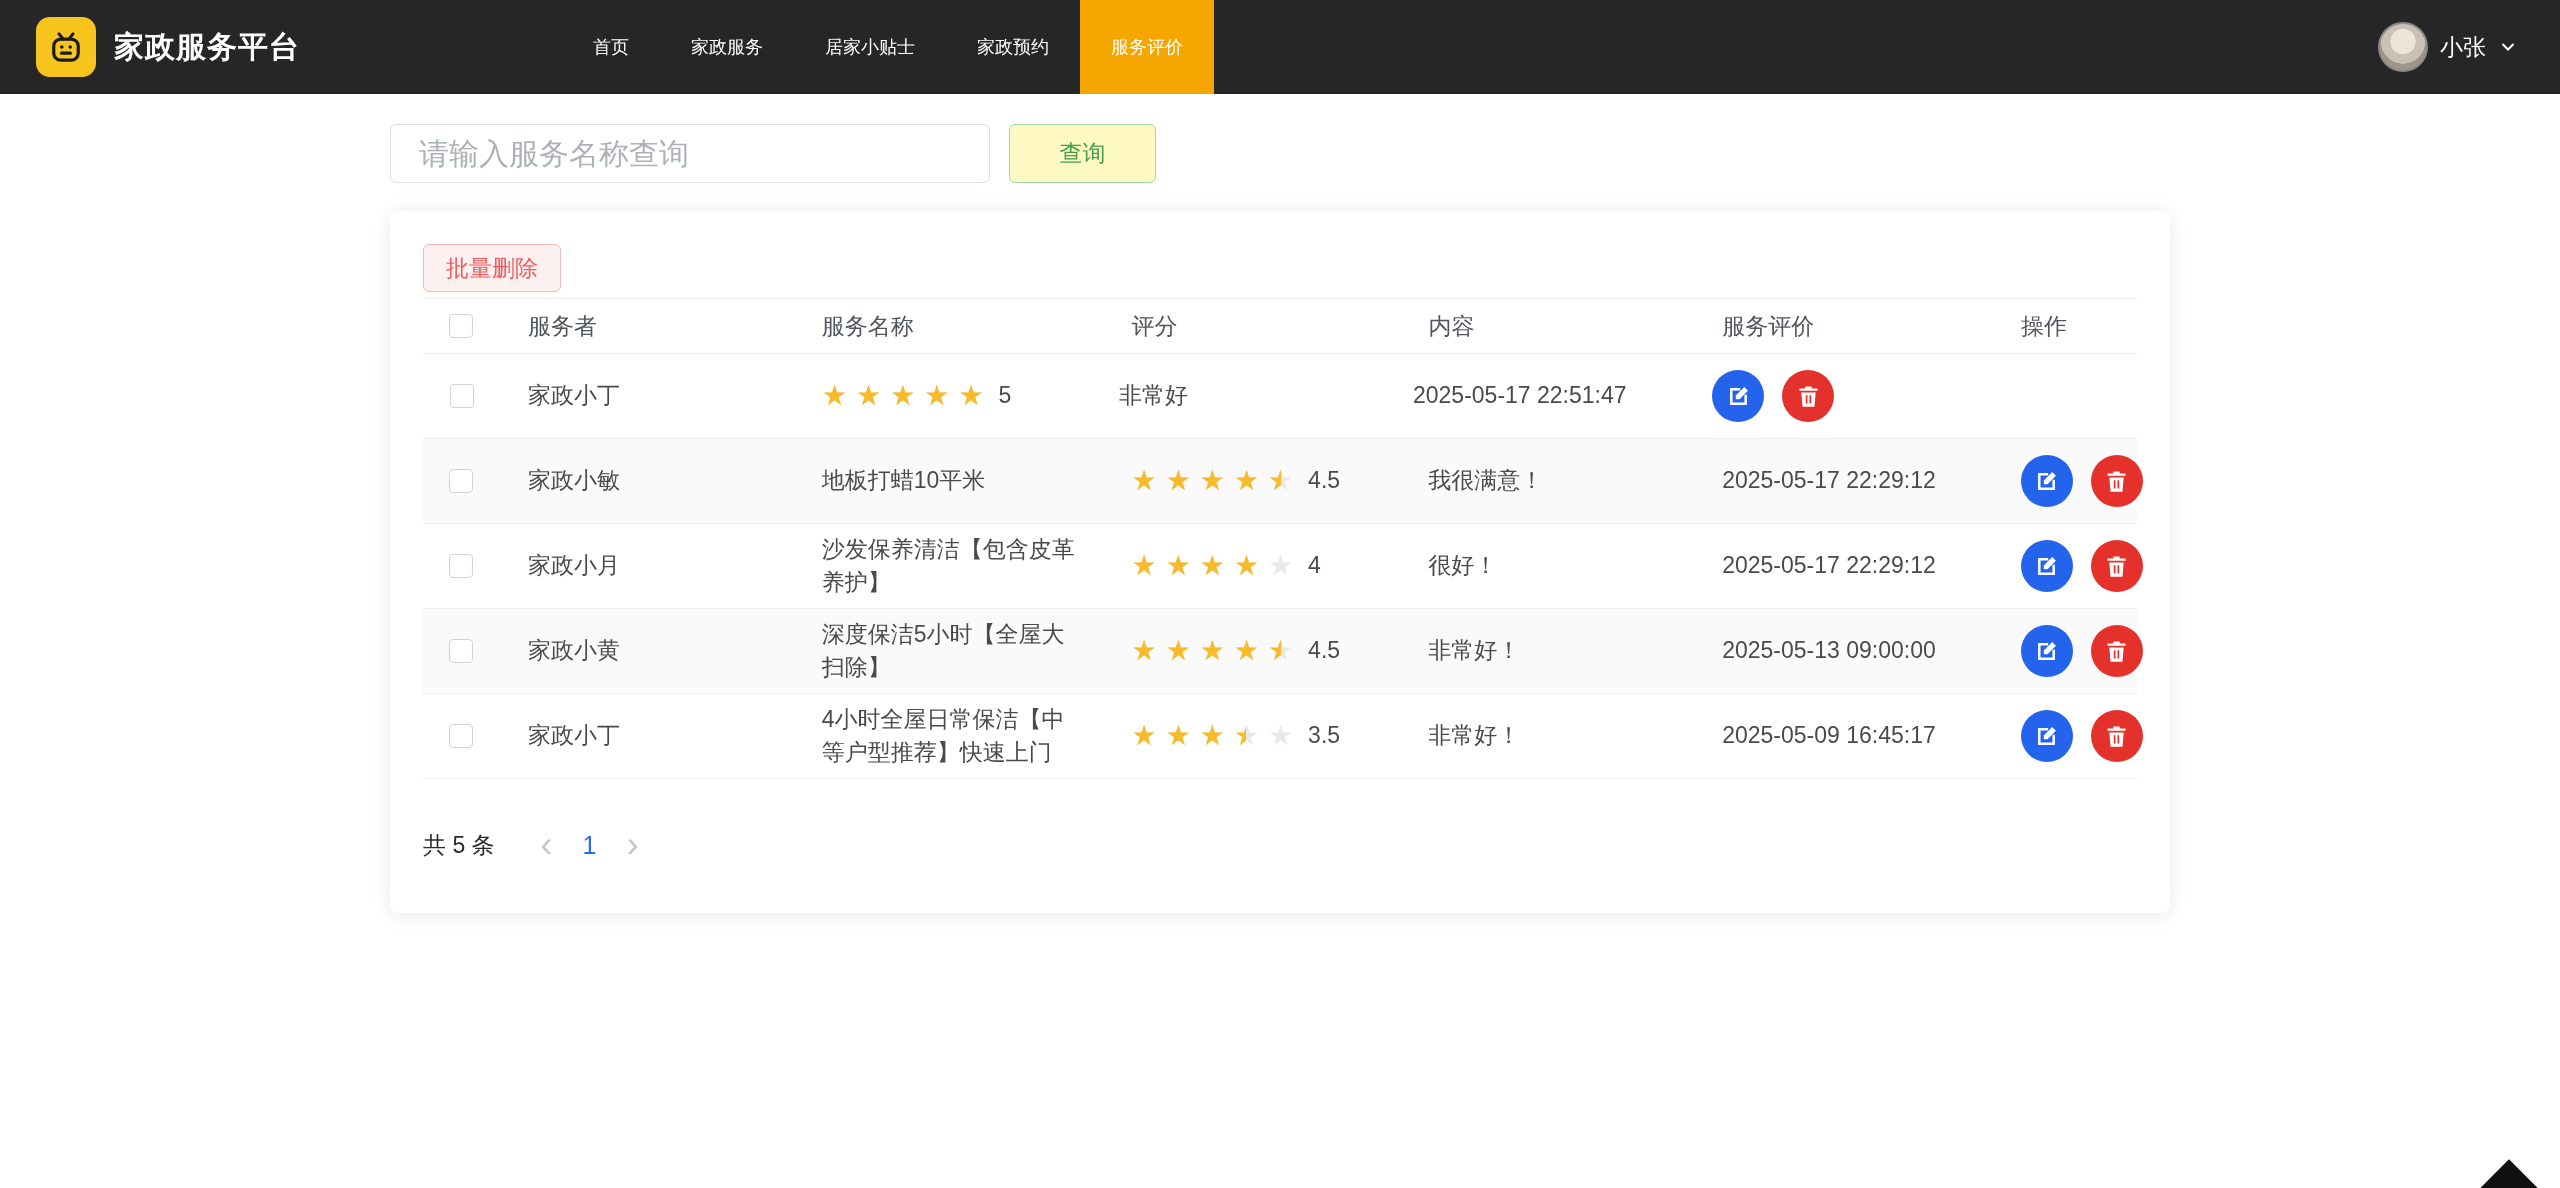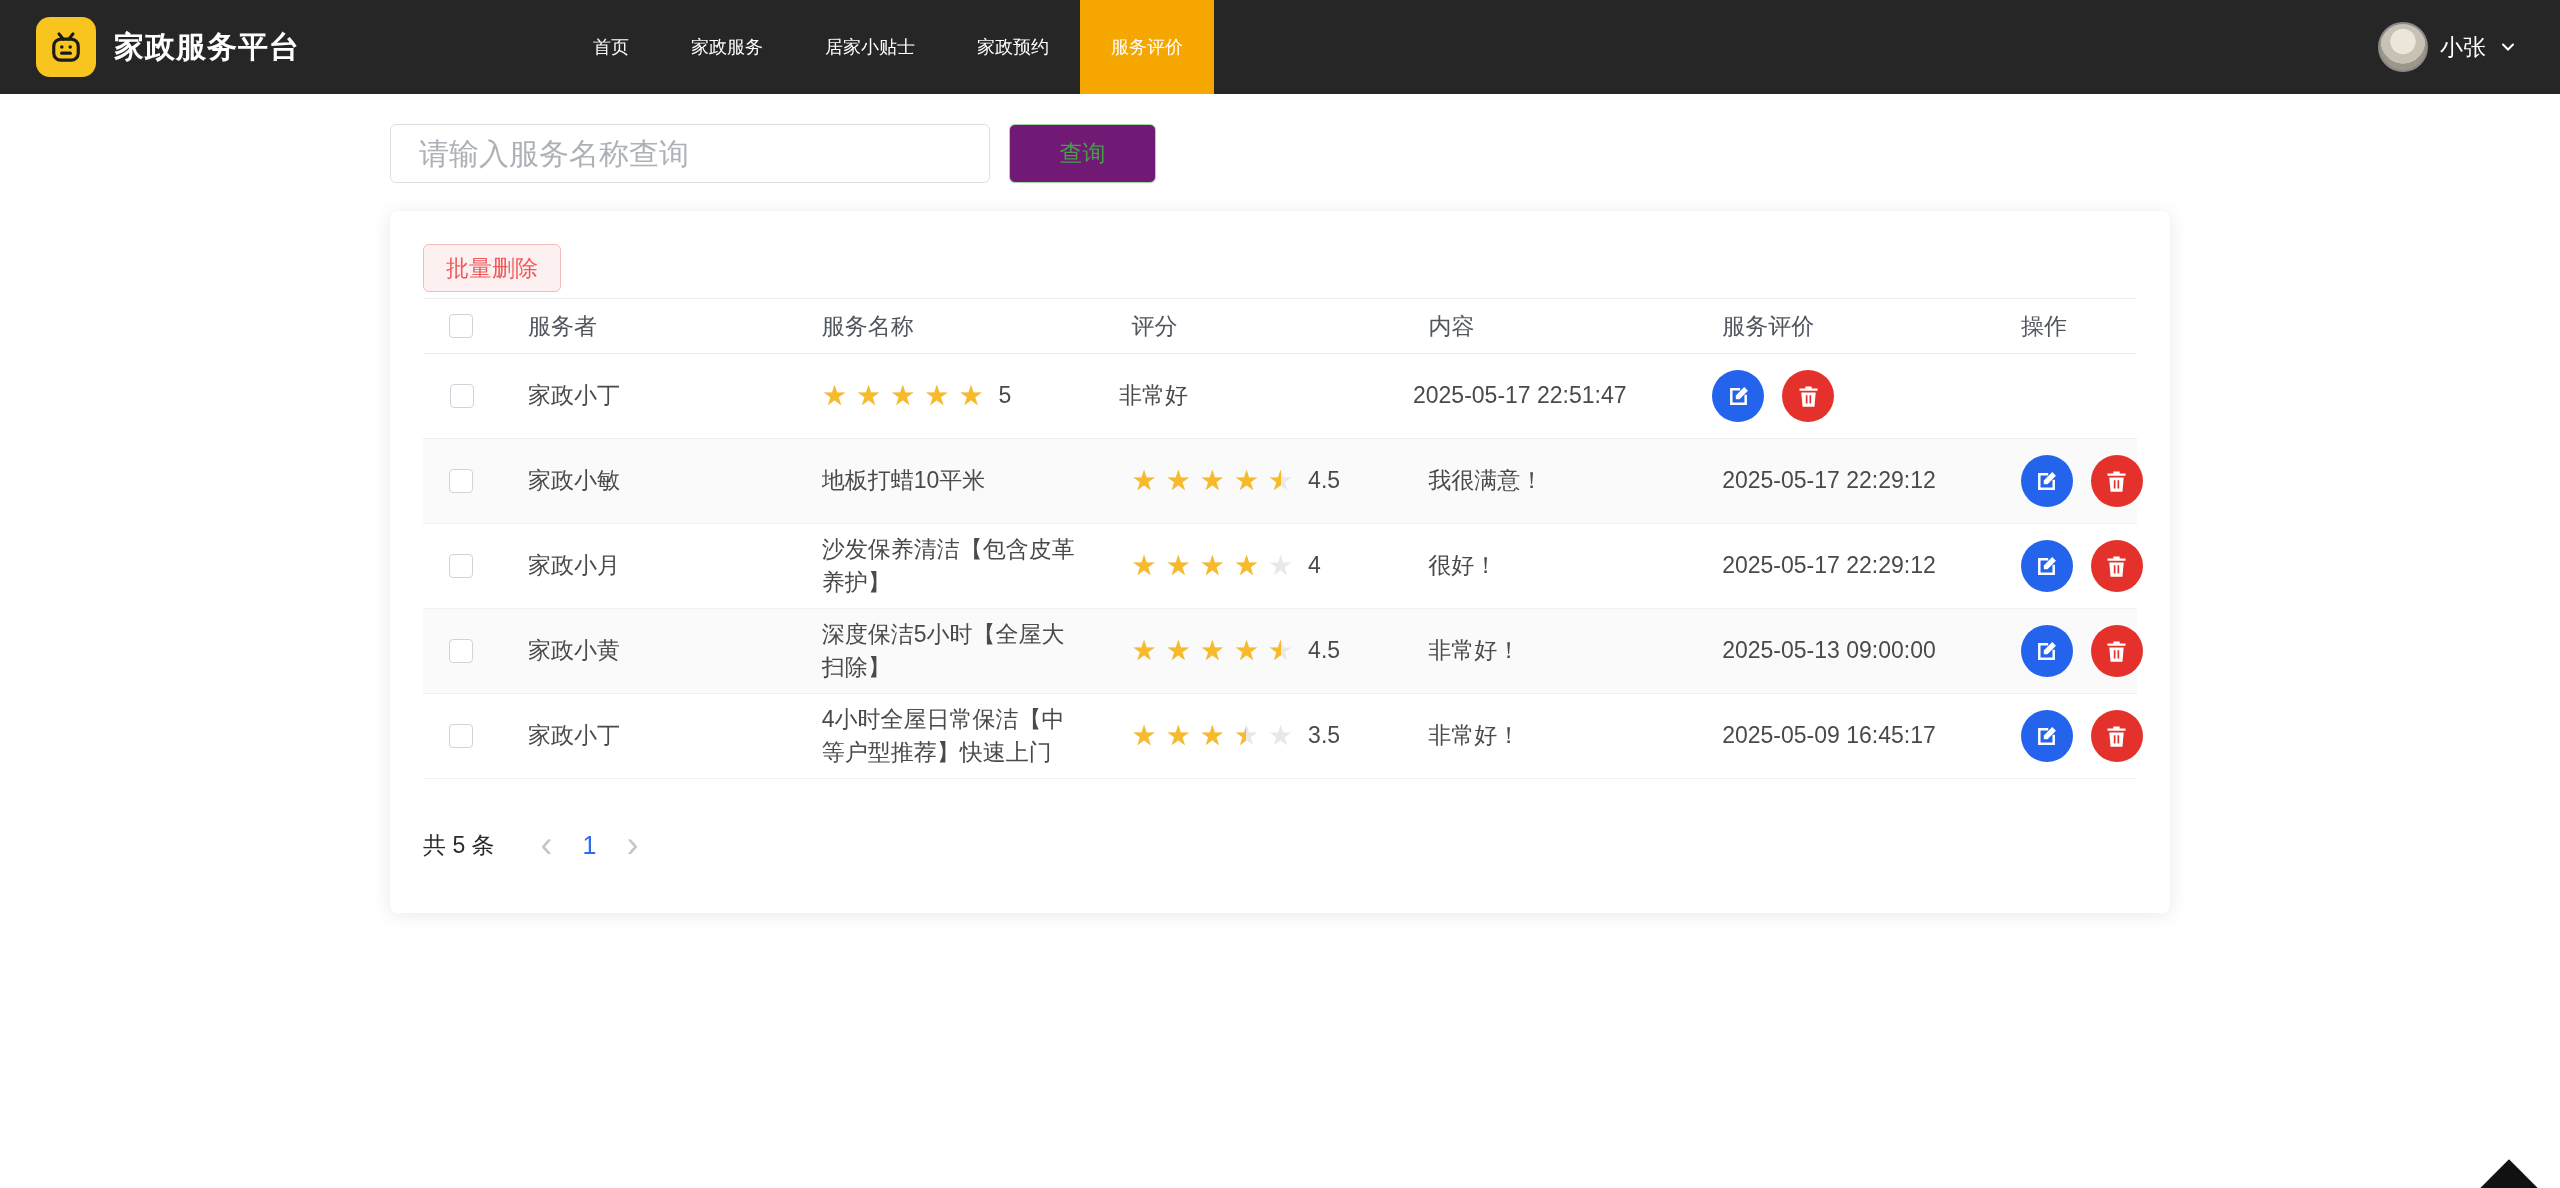--- a/index.html
+++ b/index.html
@@ -23,21 +23,21 @@
   .nav-user { margin-left:auto; display:flex; align-items:center; gap:12px; padding-right:42px; color:#ffffff; font-size:23px; cursor:pointer; }
   .avatar { width:50px; height:50px; border-radius:50%; border:2px solid #8a8a8a;
     background: radial-gradient(circle at 50% 38%, #ece6da 0 34%, #c9c2b4 35% 60%, #9d968a 61% 100%); }
   .caret { width:20px; height:20px; }
 
   
   .container { width:1780px; margin:0 auto; }
   .search-row { display:flex; margin-top:30px; }
   .search-input { width:600px; height:59px; border:1px solid #dcdfe6; border-radius:6px; padding:0 28px; font-size:30px; color:#333; outline:none; background:#fff; }
   .search-input::placeholder { color:#adb1b8; }
-  .query-btn { margin-left:19px; width:147px; height:59px; background:#701a75; border:1px solid #a5d6a7; border-radius:6px; color:#43a047; font-size:23px; cursor:pointer; }
+  .query-btn { margin-left:19px; width:147px; height:59px; background:#fef9c3; border:1px solid #a5d6a7; border-radius:6px; color:#43a047; font-size:23px; cursor:pointer; }
 
   .card { margin-top:28px; background:#ffffff; border-radius:8px; box-shadow:0 2px 20px rgba(0,0,0,0.09); padding:33px 33px 50px; }
 
   .batch-btn { height:48px; padding:0 22px; background:#fdf0f0; border:1px solid #f6b9b9; border-radius:6px; color:#f25a5a; font-size:23px; cursor:pointer; }
 
   
   .table { margin-top:6px; width:100%; font-size:23px; color:#4a4a4a; }
   .thead { display:flex; align-items:center; border-top:1px solid #ececec; border-bottom:1px solid #ececec; min-height:56px; color:#50555e; }
   .trow { display:flex; align-items:center; border-bottom:1px solid #f0f0f0; min-height:85px; padding:8px 0; line-height:1.45; }
   .trow.striped { background:#fafafa; }

